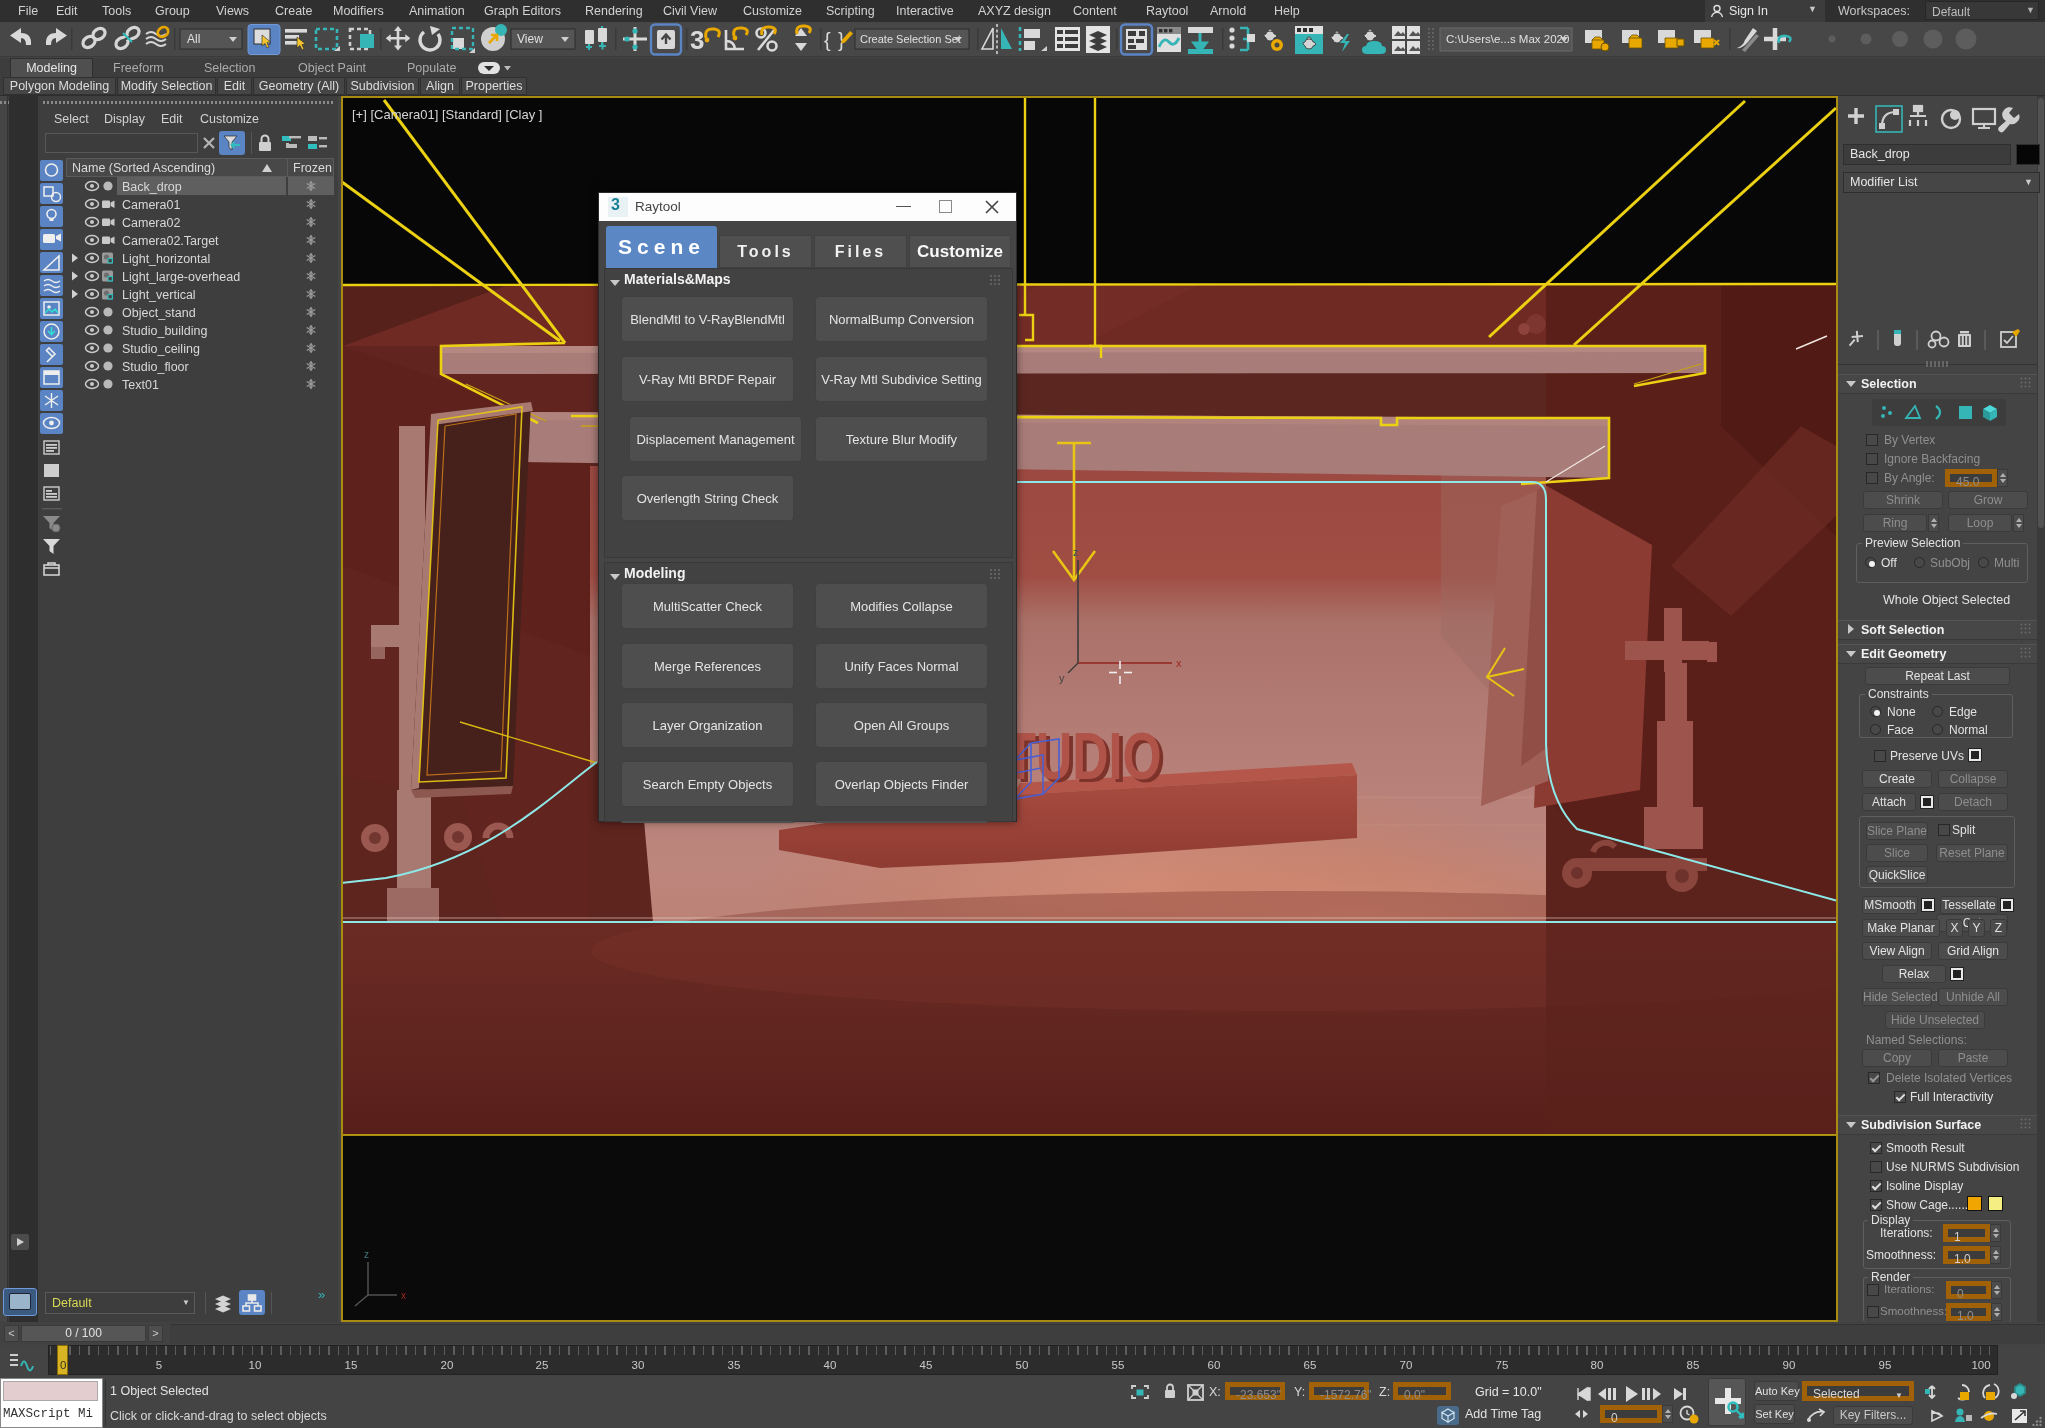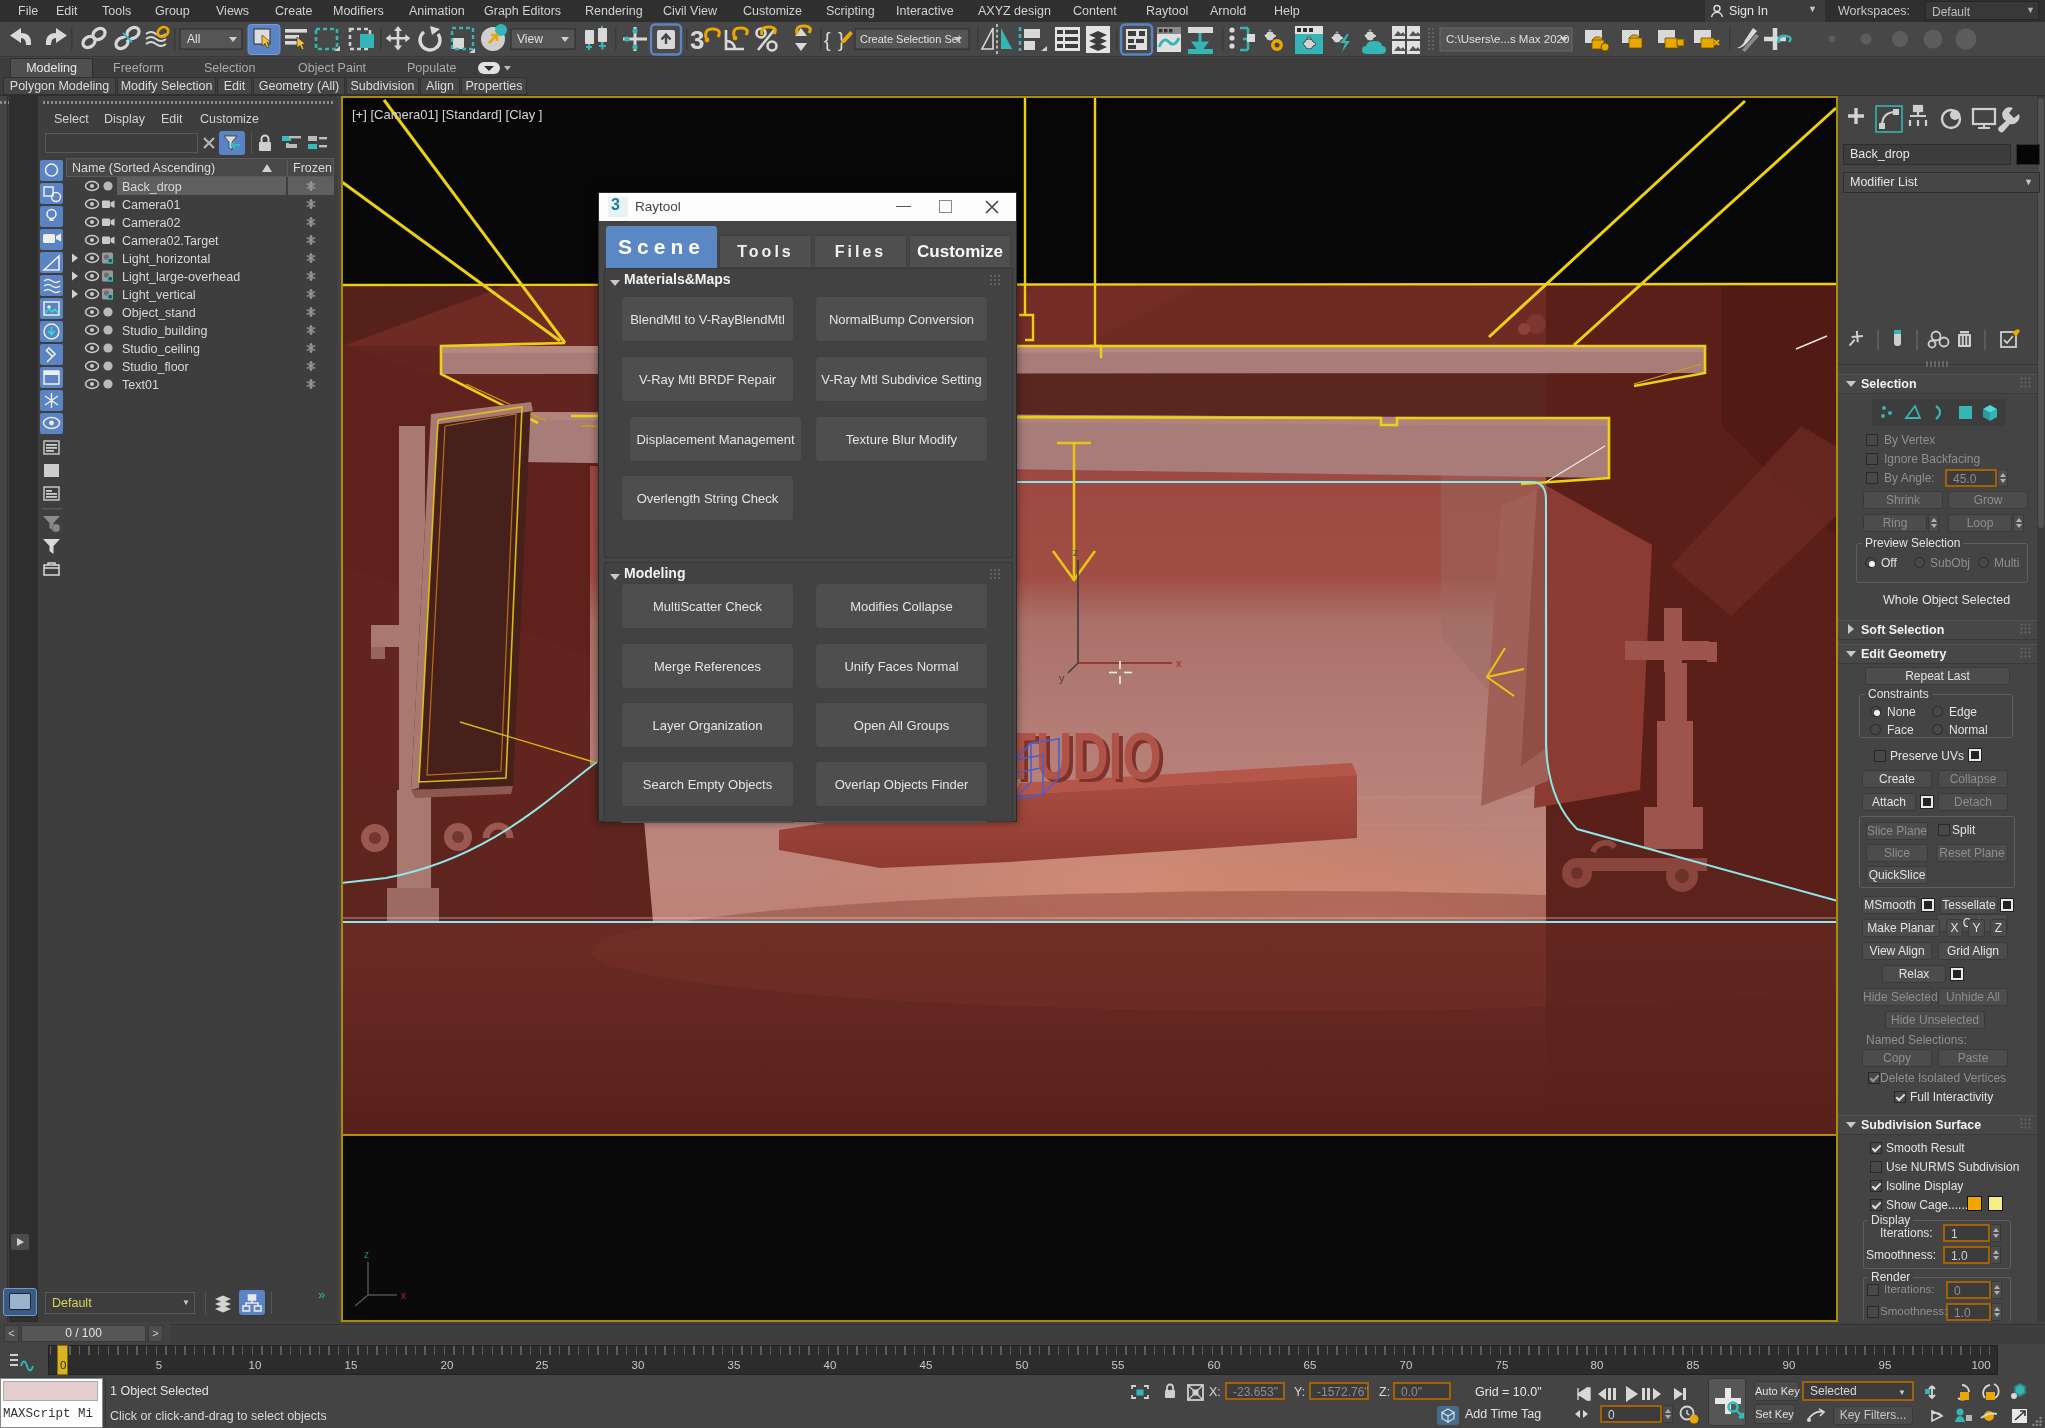--- a/index.html
+++ b/index.html
@@ -43,21 +43,21 @@
     border-left:2px solid #ddd;border-bottom:2px solid #ddd;transform:rotate(-45deg);}
   .chk.g::after{content:'';position:absolute;left:1px;top:2px;width:7px;height:3px;
     border-left:2px solid #999;border-bottom:2px solid #999;transform:rotate(-45deg);}
   .rad{position:absolute;width:11px;height:11px;border-radius:50%;background:#484848;border:1px solid #282828;}
   .rad.on::after{content:'';position:absolute;left:2.5px;top:2.5px;width:6px;height:6px;border-radius:50%;background:#f2f2f2;}
   .gbox{position:absolute;border:1px solid #5f5f5f;border-radius:3px;}
   .glab{position:absolute;font-size:12px;color:#e2e2e2;background:#434343;padding:0 3px;white-space:nowrap;}
   .spin{position:absolute;width:11px;height:18px;background:#4c4c4c;border:1px solid #3a3a3a;}
   .spin::before{content:'';position:absolute;left:2px;top:3px;border-left:3.5px solid transparent;border-right:3.5px solid transparent;border-bottom:4px solid #b0b0b0;}
   .spin::after{content:'';position:absolute;left:2px;bottom:3px;border-left:3.5px solid transparent;border-right:3.5px solid transparent;border-top:4px solid #b0b0b0;}
-  .vbox{position:absolute;height:18px;background:#3c3c3c;border:2px solid #a16207;font-size:12px;color:#cfcfcf;padding:1px 16px 0 6px;}
+  .vbox{position:absolute;height:18px;background:#3c3c3c;border:5px solid #a16207;font-size:12px;color:#cfcfcf;padding:1px 16px 0 6px;}
   .rhead{position:absolute;left:0;width:199px;height:20px;background:#474747;border-top:1px solid #535353;border-bottom:1px solid #3a3a3a;}
 </style>
 </head>
 <body>
 <div id="root">
   <div id="menubar">
     <span class="mi" style="left:18px">File</span>
     <span class="mi" style="left:56px">Edit</span>
     <span class="mi" style="left:102px">Tools</span>
     <span class="mi" style="left:155px">Group</span>
@@ -1016,21 +1016,21 @@
     <div class="abs" style="left:112px;top:871px;width:14px;height:14px;background:#e8e8e8;border:1px solid #222;">
         <div class="abs" style="left:2px;top:2px;width:8px;height:8px;background:#222;"></div>
       </div>
     <div class="cpb dis" style="left:24px;top:892px;width:70px;">Hide Selected</div>
     <div class="cpb dis" style="left:100px;top:892px;width:70px;">Unhide All</div>
     <div class="cpb dis" style="left:47px;top:915px;width:100px;">Hide Unselected</div>
     <span class="lbl dis" style="left:28px;top:937px;">Named Selections:</span>
     <div class="cpb dis" style="left:24px;top:953px;width:70px;">Copy</div>
     <div class="cpb dis" style="left:100px;top:953px;width:70px;">Paste</div>
     <div class="chk g" style="left:30px;top:976px;"></div>
-      <span class="lbl dis" style="left:42px;top:975px;">Delete Isolated Vertices</span>
+      <span class="lbl dis" style="left:48px;top:975px;">Delete Isolated Vertices</span>
     <div class="chk c" style="left:56px;top:995px;"></div>
       <span class="lbl" style="left:72px;top:994px;">Full Interactivity</span>
 
     <div class="rhead" style="top:1019px;"></div>
     <svg class="abs" style="left:8px;top:1025px" width="10" height="8">
         <path d="M0 1 L10 1 L5 7 Z" fill="#c8c8c8"></path>
       </svg>
     <span class="lbl bold" style="left:23px;top:1022px;">Subdivision Surface</span>
     <svg class="abs" style="left:182px;top:1022px" width="11" height="11">
         <g fill="#6a6a6a">

